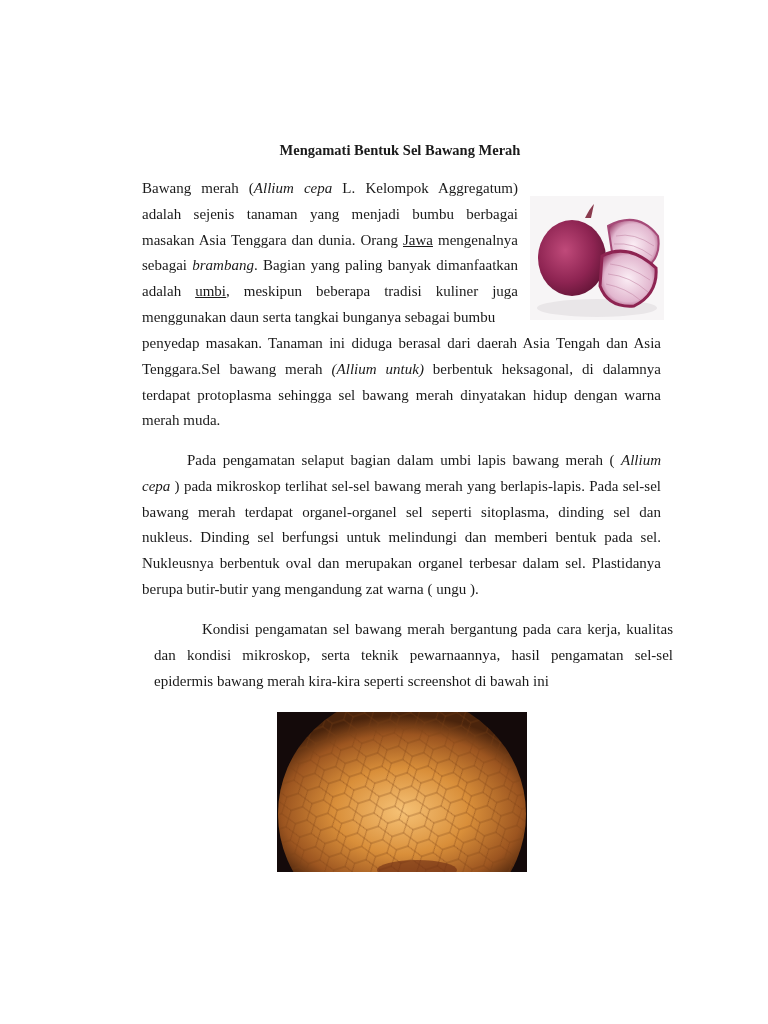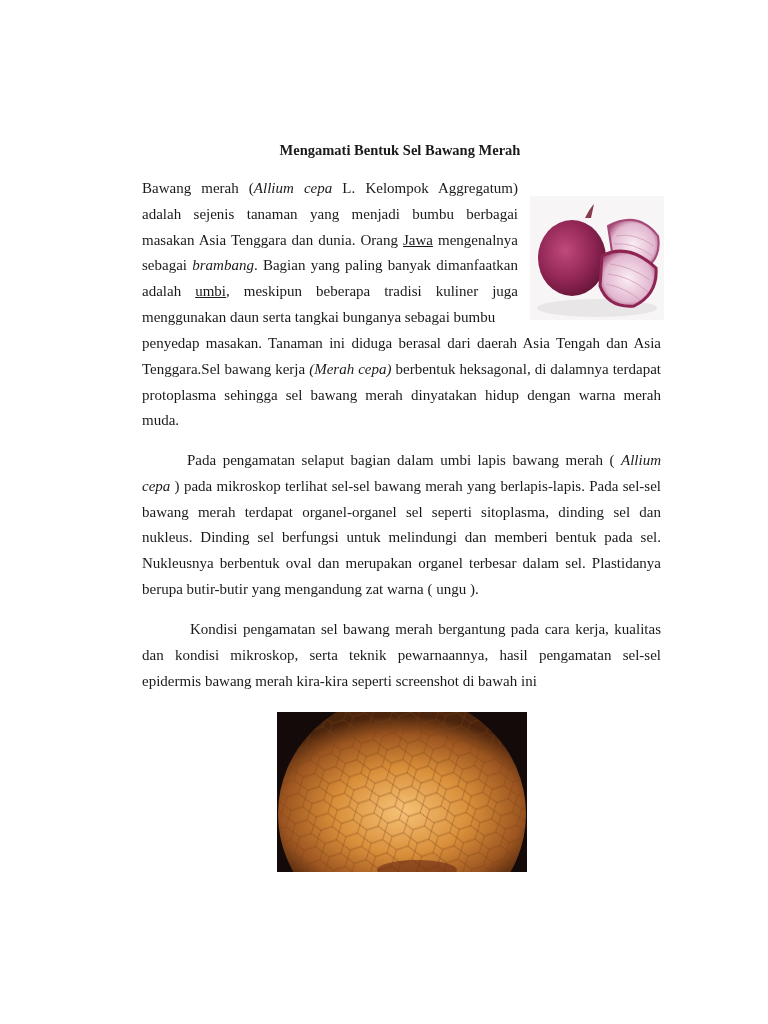--- a/index.html
+++ b/index.html
@@ -11,21 +11,21 @@
     position:absolute; top:142px; left:0; width:800px; text-align:center;
     font-weight:bold; font-size:14.5px; letter-spacing:0;
   }
   .para {
     position:absolute; font-size:15px; line-height:25.8px; text-align:justify;
     text-align-last:left;
   }
   .p1 { top:176px; left:142px; width:376px; }
   .p1b { top:331px; left:142px; width:519px; }
   .p2 { top:448px; left:142px; width:519px; }
-  .p3 { top:617px; left:142px; width:519px; }
+  .p3 { top:617px; left:154px; width:519px; }
   .indent { display:inline-block; width:45px; }
   .indent2 { display:inline-block; width:48px; }
   i { font-style:italic; }
   u { text-decoration:underline; }
   .onion-img {
     position:absolute; left:530px; top:196px; width:134px; height:124px; background:#f7f5f6;
   }
   .micro-img {
     position:absolute; left:277px; top:712px; width:250px; height:160px; background:#120a0a; overflow:hidden;
   }
@@ -59,21 +59,21 @@
     <g stroke="#c48aa8" stroke-width="0.6" fill="none">
       <path d="M80 68 Q100 70 120 84"></path>
         <path d="M78 78 Q100 80 118 96"></path>
         <path d="M76 88 Q96 92 110 104"></path>
       <path d="M86 40 Q104 36 124 50"></path>
         <path d="M84 48 Q104 46 122 60"></path>
     </g>
   </svg>
 </div>
 
-<div class="para p1b"><span>penyedap masakan. Tanaman ini diduga berasal dari daerah Asia Tengah dan Asia Tenggara.Sel bawang kerja </span><i>(Merah cepa)</i><span> berbentuk heksagonal, di dalamnya terdapat protoplasma sehingga sel bawang merah dinyatakan hidup dengan warna merah muda.</span></div>
+<div class="para p1b"><span>penyedap masakan. Tanaman ini diduga berasal dari daerah Asia Tengah dan Asia Tenggara.Sel bawang merah </span><i>(Allium untuk)</i><span> berbentuk heksagonal, di dalamnya terdapat protoplasma sehingga sel bawang merah dinyatakan hidup dengan warna merah muda.</span></div>
 
 <div class="para p2"><span class="indent"></span><span>Pada pengamatan selaput bagian dalam umbi lapis bawang merah ( </span><i>Allium cepa</i><span> ) pada mikroskop terlihat sel-sel bawang merah yang berlapis-lapis. Pada sel-sel bawang merah terdapat organel-organel sel seperti sitoplasma, dinding sel dan nukleus. Dinding sel berfungsi untuk melindungi dan memberi bentuk pada sel. Nukleusnya berbentuk oval dan merupakan organel terbesar dalam sel. Plastidanya berupa butir-butir yang mengandung zat warna ( ungu ).</span></div>
 
 <div class="para p3"><span class="indent2"></span><span>Kondisi pengamatan sel bawang merah bergantung pada cara kerja, kualitas dan kondisi mikroskop, serta teknik pewarnaannya, hasil pengamatan sel-sel epidermis bawang merah kira-kira seperti screenshot di bawah ini</span></div>
 
 <div class="micro-img">
   <svg width="250" height="160" viewBox="0 0 250 160">
     <defs>
       <radialGradient id="mg" cx="0.5" cy="0.62" r="0.6">
         <stop offset="0" stop-color="#f6c276"></stop>

